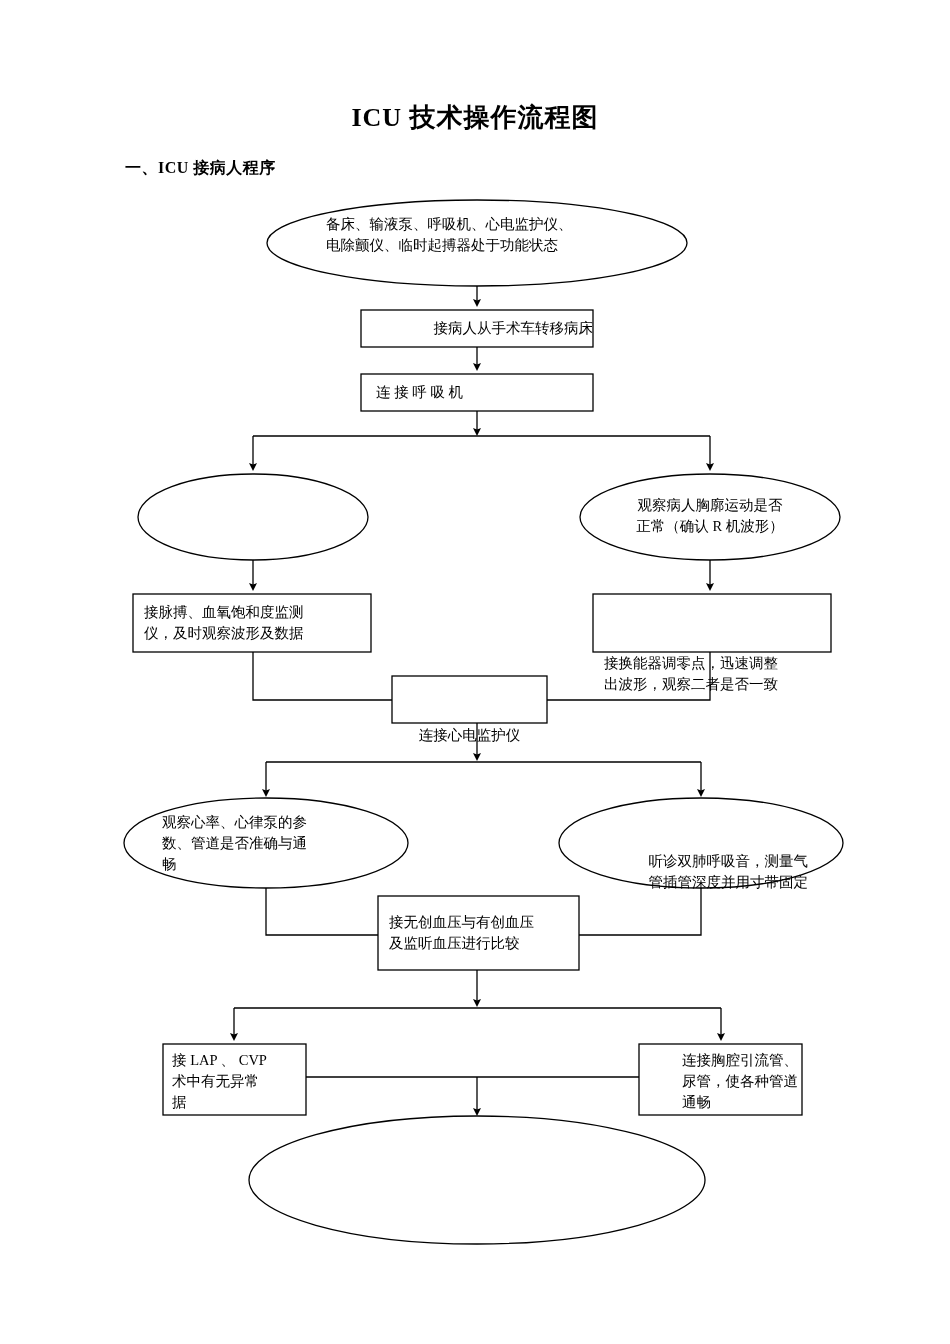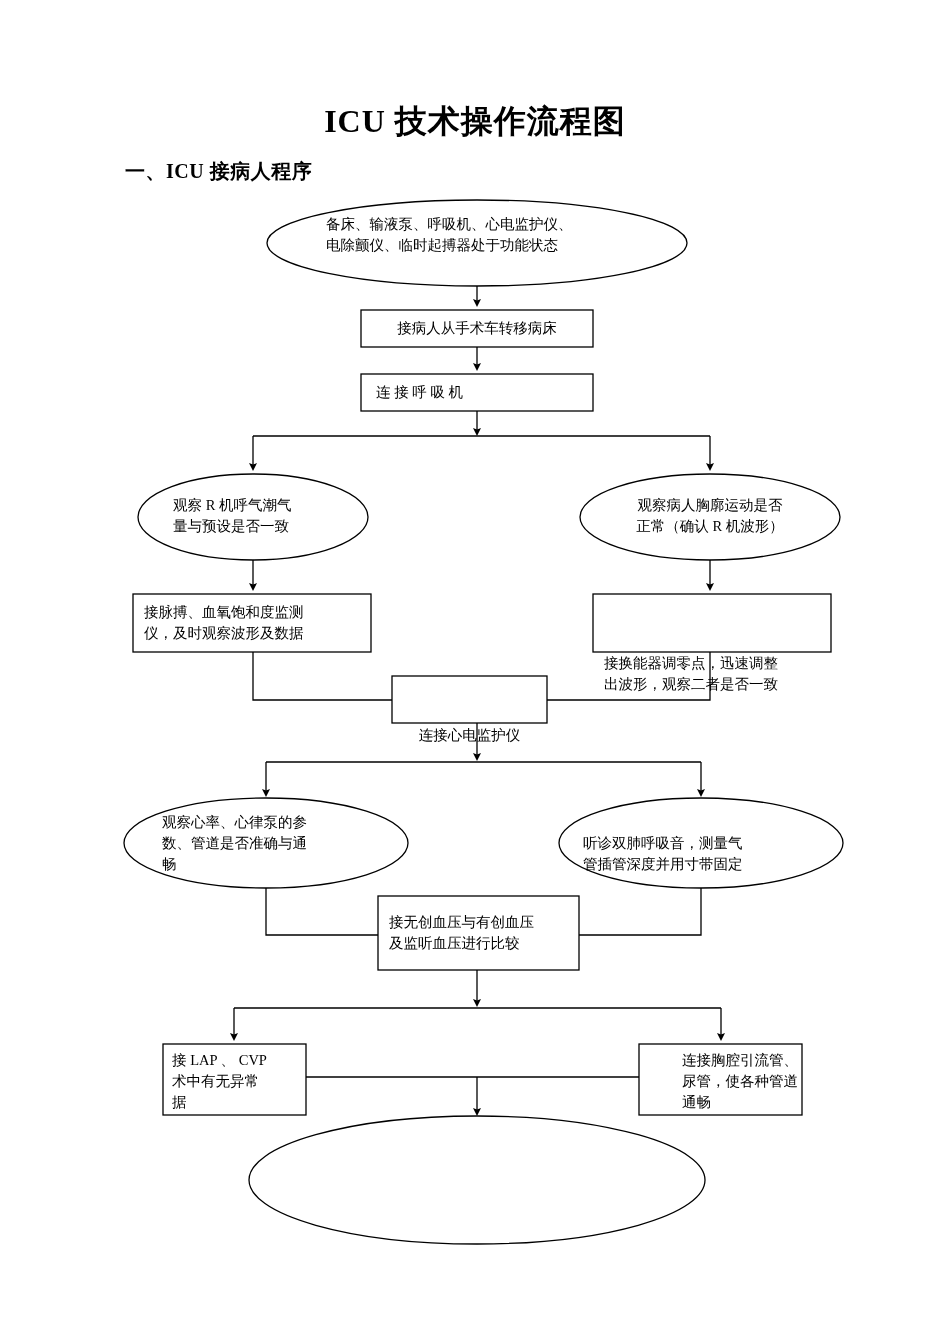--- a/index.html
+++ b/index.html
@@ -20,30 +20,30 @@
     width: 950px;
     height: 1344px;
     background: #ffffff;
   }
   .doc-title {
     position: absolute;
     left: 0;
     top: 100px;
     width: 950px;
     text-align: center;
-    font-size: 32px;
+    font-size: 26px;
     font-weight: bold;
     letter-spacing: 1px;
     font-family: "Liberation Serif", "DejaVu Serif", serif;
   }
   .section-heading {
     position: absolute;
     left: 125px;
     top: 158px;
-    font-size: 20px;
+    font-size: 16px;
     font-weight: bold;
     letter-spacing: 0.5px;
     font-family: "Liberation Serif", "DejaVu Serif", serif;
   }
   .flow {
     position: absolute;
     left: 0;
     top: 0;
     width: 950px;
     height: 1344px;
@@ -133,43 +133,41 @@
       <line x1="234" y1="1008" x2="234" y2="1037" stroke="#000" stroke-width="1.3" marker-end="url(#arrow)"></line>
       <line x1="721" y1="1008" x2="721" y2="1037" stroke="#000" stroke-width="1.3" marker-end="url(#arrow)"></line>
 
       <line x1="306" y1="1077" x2="639" y2="1077" stroke="#000" stroke-width="1.3"></line>
       <line x1="477" y1="1077" x2="477" y2="1112" stroke="#000" stroke-width="1.3" marker-end="url(#arrow)"></line>
     </svg>
 
     <div class="node-text t-left" style="left:326px; top:214px; width:330px;">备床、输液泵、呼吸机、心电监护仪、
 电除颤仪、临时起搏器处于功能状态</div>
 
-    <div class="node-text t-center" style="left:361px; top:318px; width:232px;">接病人从手术车转移病床</div>
+    <div class="node-text t-center" style="left:361px; top:318px; width:232px;text-align:right;">接病人从手术车转移病床</div>
 
     <div class="node-text t-left" style="left:376px; top:382px; width:215px;">连 接 呼 吸 机</div>
 
-    <div class="node-text t-left" style="left:173px; top:495px; width:175px;">观察 R 机呼气潮气
-量与预设是否一致</div>
 
     <div class="node-text t-center" style="left:592px; top:495px; width:236px;">观察病人胸廓运动是否
 正常（确认 R 机波形）</div>
 
     <div class="node-text t-left" style="left:144px; top:602px; width:222px;">接脉搏、血氧饱和度监测
 仪，及时观察波形及数据</div>
 
     <div class="node-text t-left" style="left:604px; top:637px; width:222px;margin-top:16px;">接换能器调零点，迅速调整
 出波形，观察二者是否一致</div>
 
     <div class="node-text t-center" style="left:392px; top:690px; width:155px;margin-top:35px;">连接心电监护仪</div>
 
     <div class="node-text t-left" style="left:162px; top:812px; width:212px;">观察心率、心律泵的参
 数、管道是否准确与通
 畅</div>
 
-    <div class="node-text t-left" style="left:583px; top:833px; width:225px;">听诊双肺呼吸音，测量气
+    <div class="node-text t-left" style="left:583px; top:851px; width:225px;text-align:right;">听诊双肺呼吸音，测量气
 管插管深度并用寸带固定</div>
 
     <div class="node-text t-left" style="left:389px; top:912px; width:186px;">接无创血压与有创血压
 及监听血压进行比较</div>
 
     <div class="node-text t-left" style="left:172px; top:1050px; width:128px;">接 LAP 、 CVP
 术中有无异常
 据</div>
 
     <div class="node-text t-left" style="left:648px; top:1050px; width:148px;margin-left:34px;">连接胸腔引流管、

